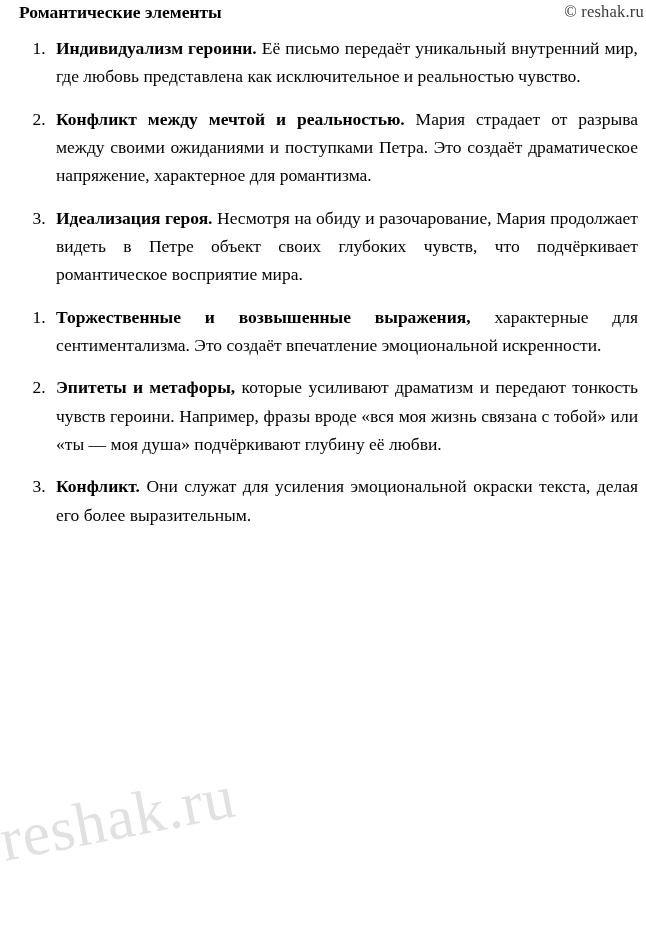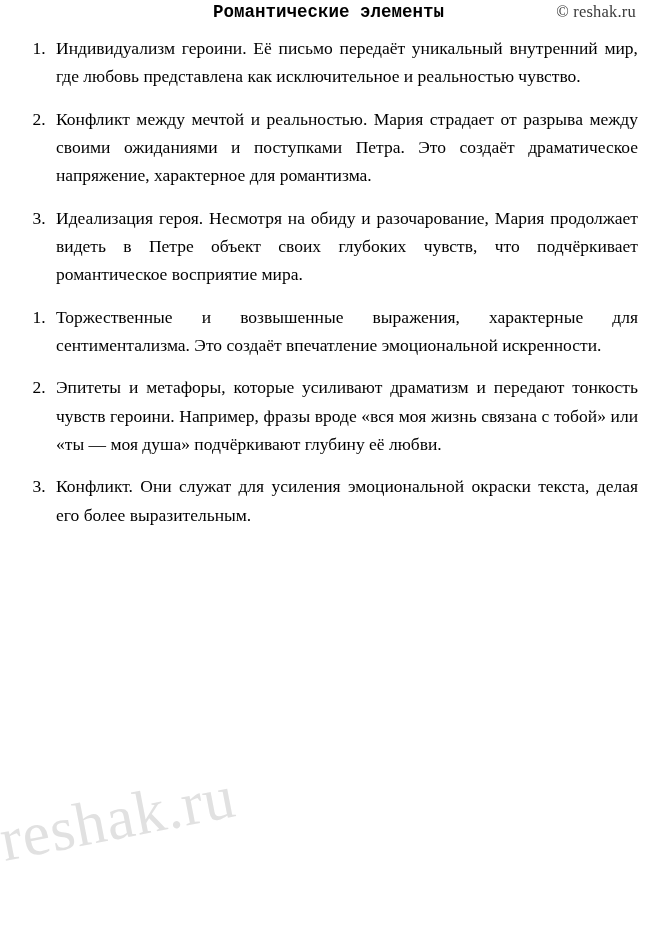--- a/index.html
+++ b/index.html
@@ -18,47 +18,46 @@
   .page {
     position: relative;
     width: 646px;
     height: 944px;
     box-sizing: border-box;
     padding: 2px 8px 0 4px;
   }
   .watermark-top {
     position: absolute;
     top: 2px;
-    right: 10px;
+    right: 2px;
     font-family: "Liberation Serif", serif;
     font-size: 16.5px;
     color: #3a3a3a;
     letter-spacing: 0.2px;
   }
   .watermark-big {
     position: absolute;
     left: -6px;
     top: 806px;
     font-family: "Liberation Serif", serif;
     font-size: 62px;
     color: rgba(120,120,120,0.22);
     font-weight: normal;
     transform: rotate(-11deg);
     transform-origin: left top;
     pointer-events: none;
     white-space: nowrap;
     letter-spacing: 1px;
   }
   h2.heading {
-    font-family: Liberation Mono, monospace;
+    font-family: Liberation Serif, serif;
     font-size: 17.5px;
     font-weight: bold;
     margin: 0 0 10px 15px;
     line-height: 1.25;
-    text-align: center;
   }
   h2.heading.second {
     margin-top: 18px;
     margin-bottom: 12px;
   }
   p.para {
     font-size: 17.5px;
     line-height: 1.58;
     margin: 0 0 12px 0;
     text-align: justify;
@@ -74,21 +73,21 @@
     line-height: 1.62;
     text-align: justify;
     text-justify: inter-word;
     margin-bottom: 14px;
     padding-left: 6px;
   }
   ol.list li::marker {
     font-family: "Liberation Serif", serif;
   }
   .b {
-    font-weight: normal;
+    font-weight: bold;
   }
   .content {
     position: relative;
     z-index: 2;
   }
 </style>
 </head>
 <body>
 
 <div class="page">

